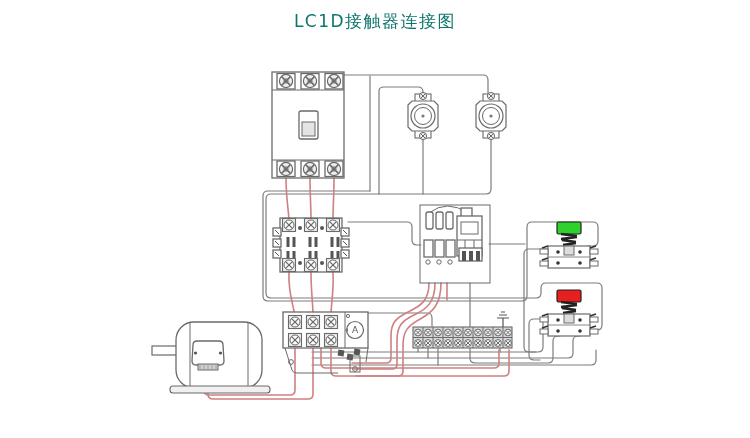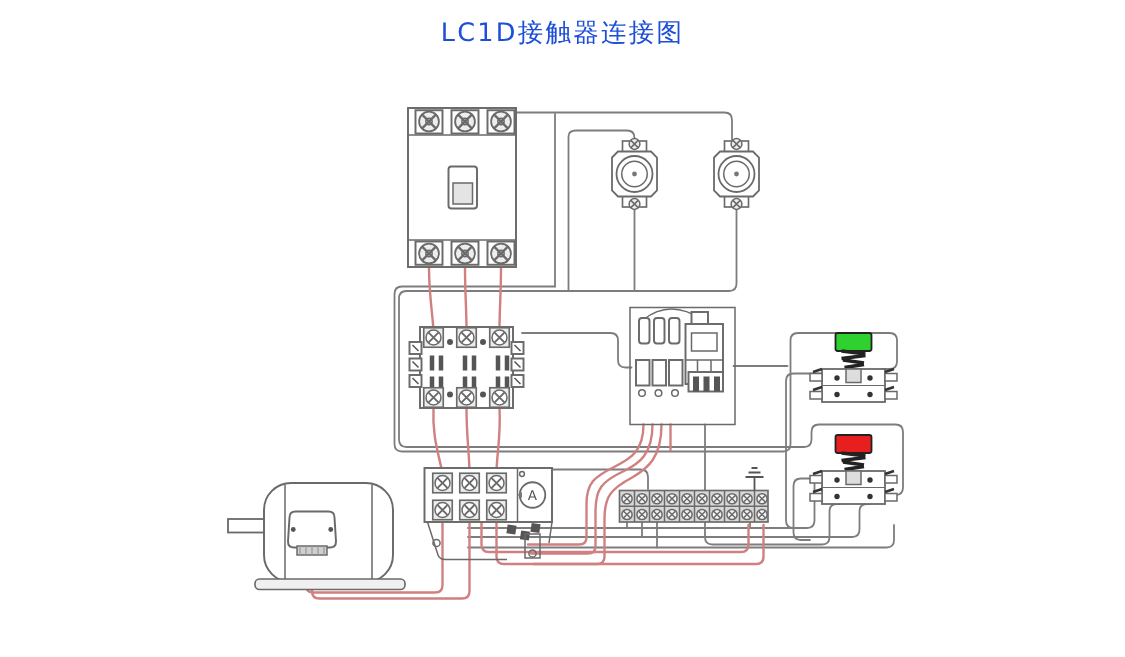--- a/index.html
+++ b/index.html
@@ -5,21 +5,21 @@
   :root{
     --background:#ffffff; --outline:#666666; --outline-dark:#444444;
     --wire-power:#d08080; --wire-control:#7d7d7d;
     --button-start:#2fd12f; --button-stop:#e81f1f;
     --metal-fill:#ededed; --strip-fill:#d8d8d8;
   }
   html,body{margin:0;padding:0;background:#fff;}
   .page{position:relative;width:750px;height:438px;background:var(--background);
         font-family:"DejaVu Sans","Liberation Sans",sans-serif;overflow:hidden;}
   .title{position:absolute;top:10px;left:0;width:100%;text-align:center;
-         font-size:17px;font-weight:500;color:#1d4ed8;letter-spacing:1.5px;}
+         font-size:17px;font-weight:500;color:#0f766e;letter-spacing:1.5px;}
   svg{position:absolute;left:0;top:0;}
   .comp{stroke:var(--outline);fill:#fff;stroke-width:1.3;}
   .thin{stroke:var(--outline);fill:none;stroke-width:1;}
   .wireR{stroke:var(--wire-power);fill:none;stroke-width:1.6;stroke-linecap:round;}
   .wireG{stroke:var(--wire-control);fill:none;stroke-width:1.2;stroke-linecap:round;}
   .dark{fill:#555;stroke:none;}
   text.dial{font-size:9px;fill:#555;font-family:"DejaVu Sans",sans-serif;}
 </style>
 </head>
 <body>

